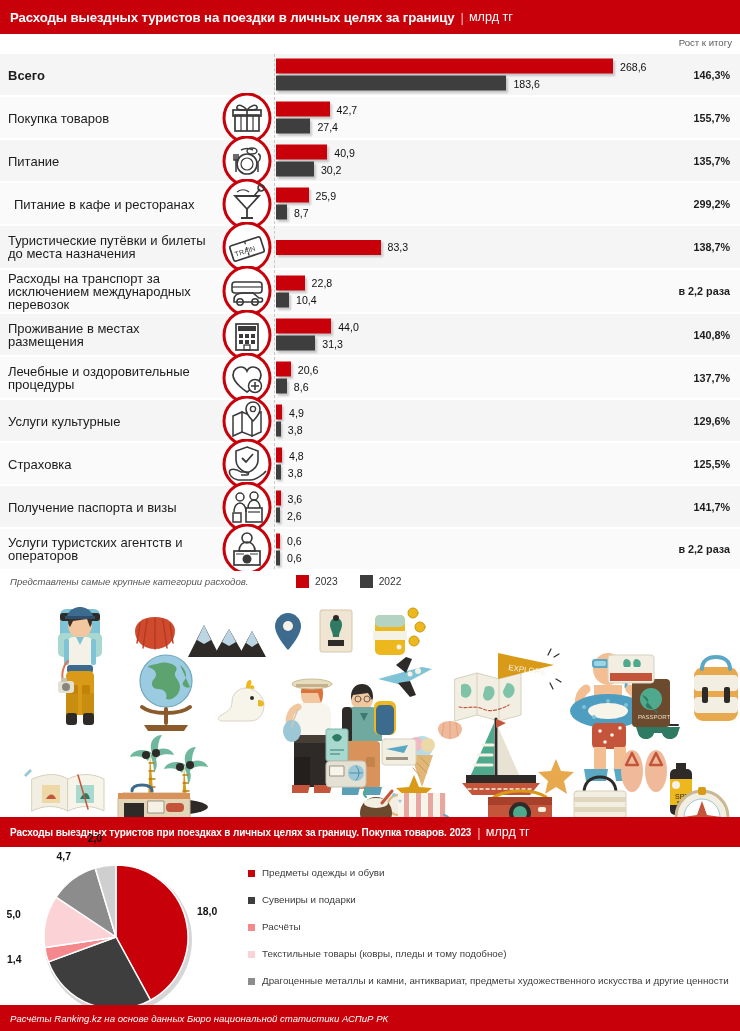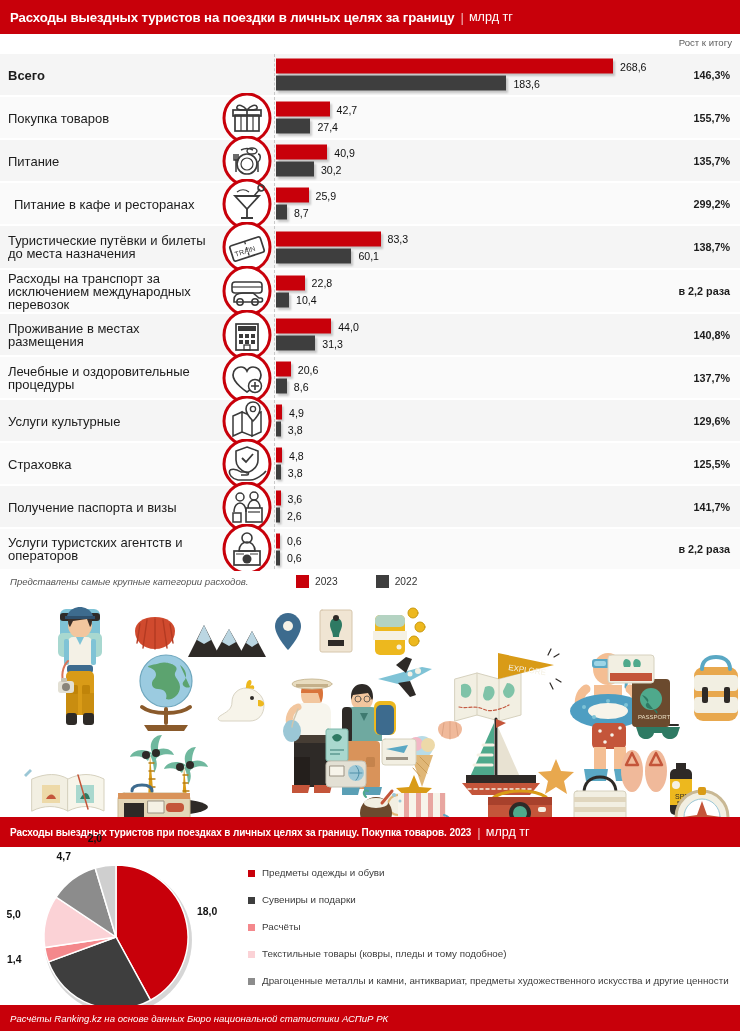--- a/index.html
+++ b/index.html
@@ -157,21 +157,21 @@
     font-size: 9.6px;
     font-style: italic;
     color: #555555;
   }
   .legend-top {
     position: absolute;
     left: 296px;
     top: 4px;
     display: flex;
     align-items: center;
-    gap: 24px;
+    gap: 8px;
   }
   .legend-top .lg-item {
     display: flex;
     align-items: center;
     gap: 6px;
     margin-right: 14px;
   }
   .legend-top .sw { width: 13px; height: 13px; display: inline-block; }
   .legend-top .lg-text { font-size: 10.2px; color: #333333; }
 
@@ -367,24 +367,20 @@
               <rect x="9" y="19" width="32" height="16" rx="2" fill="none" stroke="#3a3a3a" stroke-width="1.7"></rect>
               <path d="M25 19v3M25 25v3M25 31v3" stroke="#3a3a3a" stroke-width="1.3"></path>
               <text x="12" y="31" font-family="Liberation Sans, sans-serif" font-size="7" fill="#3a3a3a">TRAIN</text>
             </g>
           </svg>
         </div>
         <div class="bars">
           <div class="bar-line">
             <div class="bar y2023" style="width:104.5px"></div>
             <span class="bar-val">83,3</span>
-          </div>
-          <div class="bar-line">
-            <div class="bar y2022" style="width:75.4px"></div>
-            <span class="bar-val">60,1</span>
           </div>
         </div>
         <div class="growth">138,7%</div>
       </div>
       <div class="row alt" style="height: 44px;">
         <div class="divider-v"></div>
         <div class="row-label">Расходы на транспорт за исключением международных перевозок</div>
         <div class="row-icon">
           <svg viewBox="0 0 50 50" xmlns="http://www.w3.org/2000/svg">
             <ellipse cx="25" cy="25" rx="23" ry="24" fill="#ffffff" stroke="#C8000A" stroke-width="3"></ellipse>

